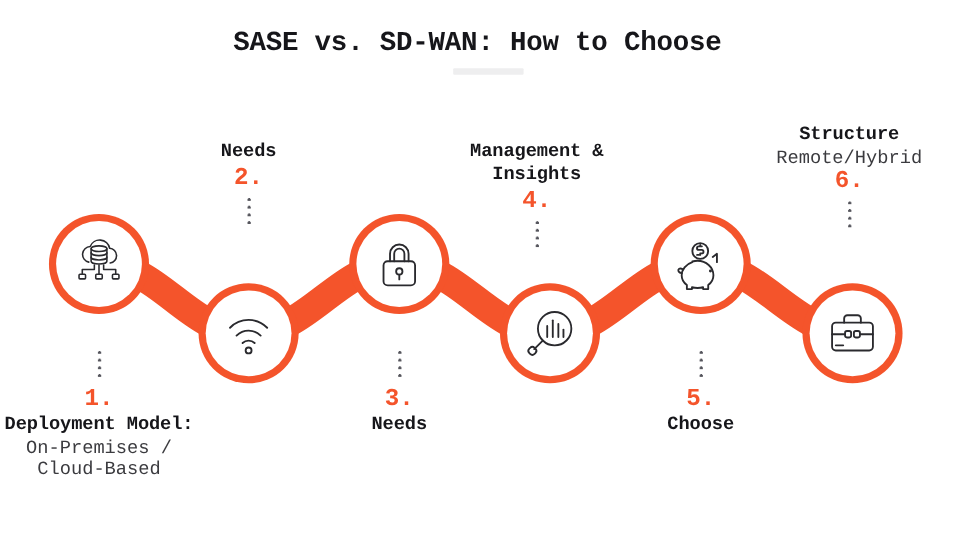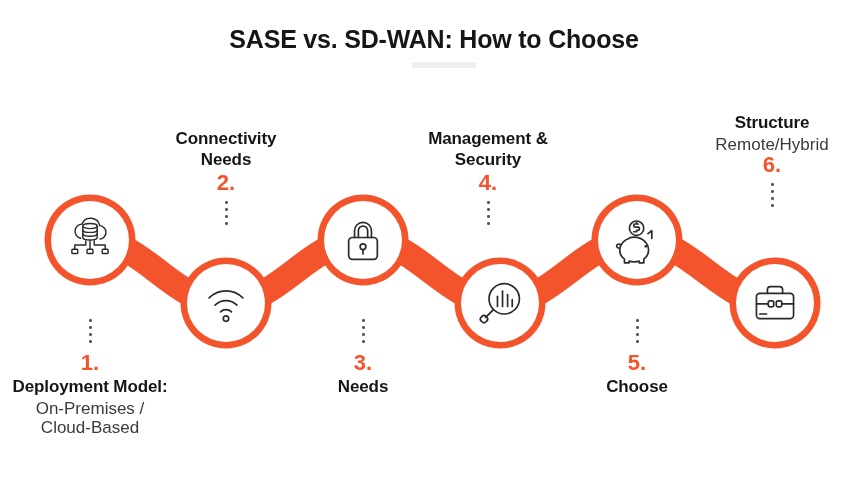--- a/index.html
+++ b/index.html
@@ -14,20 +14,21 @@
     overflow: hidden;
     font-family: "Liberation Sans", sans-serif;
     color: #1b1b1b;
   }
 
   #page {
     position: absolute;
     inset: 0;
     width: 868px;
     height: 488px;
+    font-family: Liberation Mono, monospace;
   }
 
   
   .title {
     position: absolute;
     left: 0;
     top: 22px;
     width: 868px;
     text-align: center;
     font-size: 25px;
@@ -219,35 +220,34 @@
 
   <div class="label below" style="left:90px; top:315px;">
     <div class="dots"></div>
     <div class="num">1.</div>
     <div class="heading">Deployment Model:</div>
     <div class="sub">On-Premises /</div>
     <div class="sub">Cloud-Based</div>
   </div>
 
   <div class="label above" style="left:226px; top:128px;">
-    <div class="heading">Connectivity</div>
     <div class="heading">Needs</div>
     <div class="num">2.</div>
     <div class="dots up"></div>
   </div>
 
   <div class="label below" style="left:363px; top:315px;">
     <div class="dots"></div>
     <div class="num">3.</div>
     <div class="heading">Needs</div>
   </div>
 
   <div class="label above" style="left:488px; top:128px;">
     <div class="heading">Management &amp;</div>
-    <div class="heading">Security</div>
+    <div class="heading">Insights</div>
     <div class="num">4.</div>
     <div class="dots up"></div>
   </div>
 
   <div class="label below" style="left:637px; top:315px;">
     <div class="dots"></div>
     <div class="num">5.</div>
     <div class="heading">Choose</div>
   </div>
 

